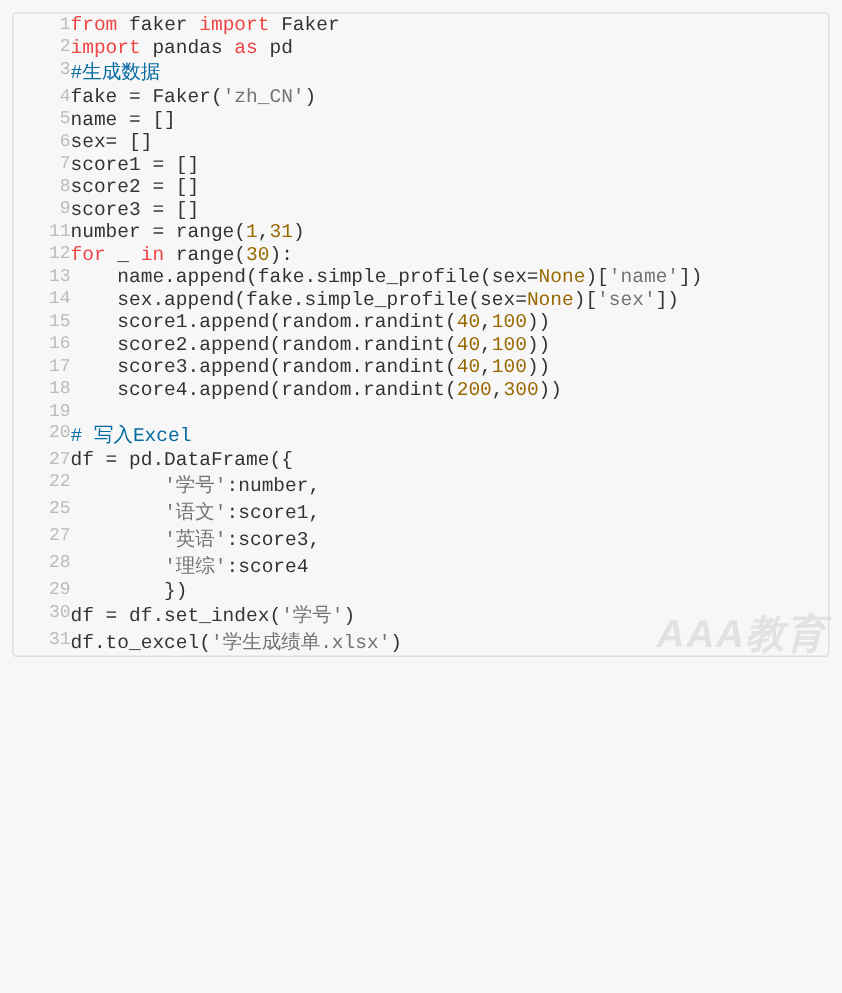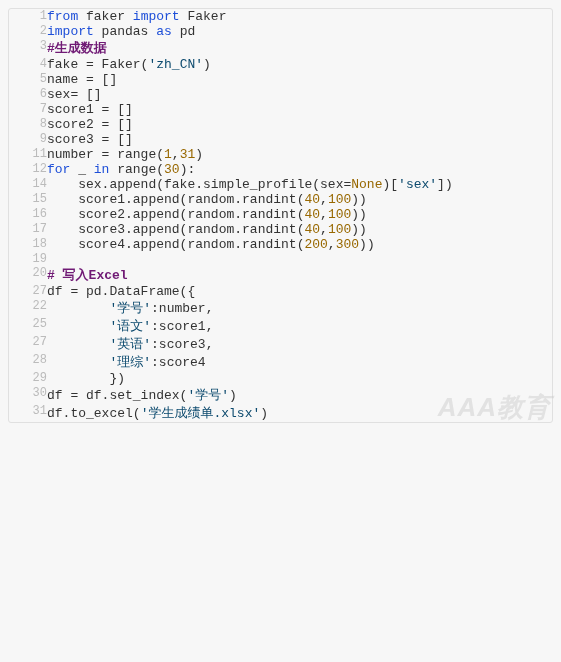--- a/index.html
+++ b/index.html
@@ -35,23 +35,23 @@
       color: #bbb;
       user-select: none;
       width: 38px;
       font-size: 12px;
     }
     .line-content {
       padding: 2px 10px 2px 4px;
       white-space: pre;
       color: #333;
     }
-    .keyword { color: #1d4ed8; }
-    .comment { color: #701a75; font-weight: bold; }
-    .string { color: #0c4a6e; }
+    .keyword { color: #ef4444; }
+    .comment { color: #0369a1; }
+    .string { color: #737373; }
     .number-lit { color: #986801; }
     .none-val { color: #986801; }
     .watermark {
       position: absolute;
       bottom: 6px;
       right: 10px;
       font-family: sans-serif;
       font-size: 26px;
       font-weight: bold;
       color: rgba(200, 200, 200, 0.45);
@@ -101,20 +101,24 @@
           <td class="line-number">9</td>
           <td class="line-content">score3 = []</td>
         </tr>
         <tr>
           <td class="line-number">11</td>
           <td class="line-content">number = range(<span class="number-lit">1</span>,<span class="number-lit">31</span>)</td>
         </tr>
         <tr>
           <td class="line-number">12</td>
           <td class="line-content"><span class="keyword">for</span> _ <span class="keyword">in</span> range(<span class="number-lit">30</span>):</td>
+        </tr>
+        <tr>
+          <td class="line-number">13</td>
+          <td class="line-content">    name.append(fake.simple_profile(sex=<span class="none-val">None</span>)[<span class="string">'name'</span>])</td>
         </tr>
         <tr>
           <td class="line-number">14</td>
           <td class="line-content">    sex.append(fake.simple_profile(sex=<span class="none-val">None</span>)[<span class="string">'sex'</span>])</td>
         </tr>
         <tr>
           <td class="line-number">15</td>
           <td class="line-content">    score1.append(random.randint(<span class="number-lit">40</span>,<span class="number-lit">100</span>))</td>
         </tr>
         <tr>

